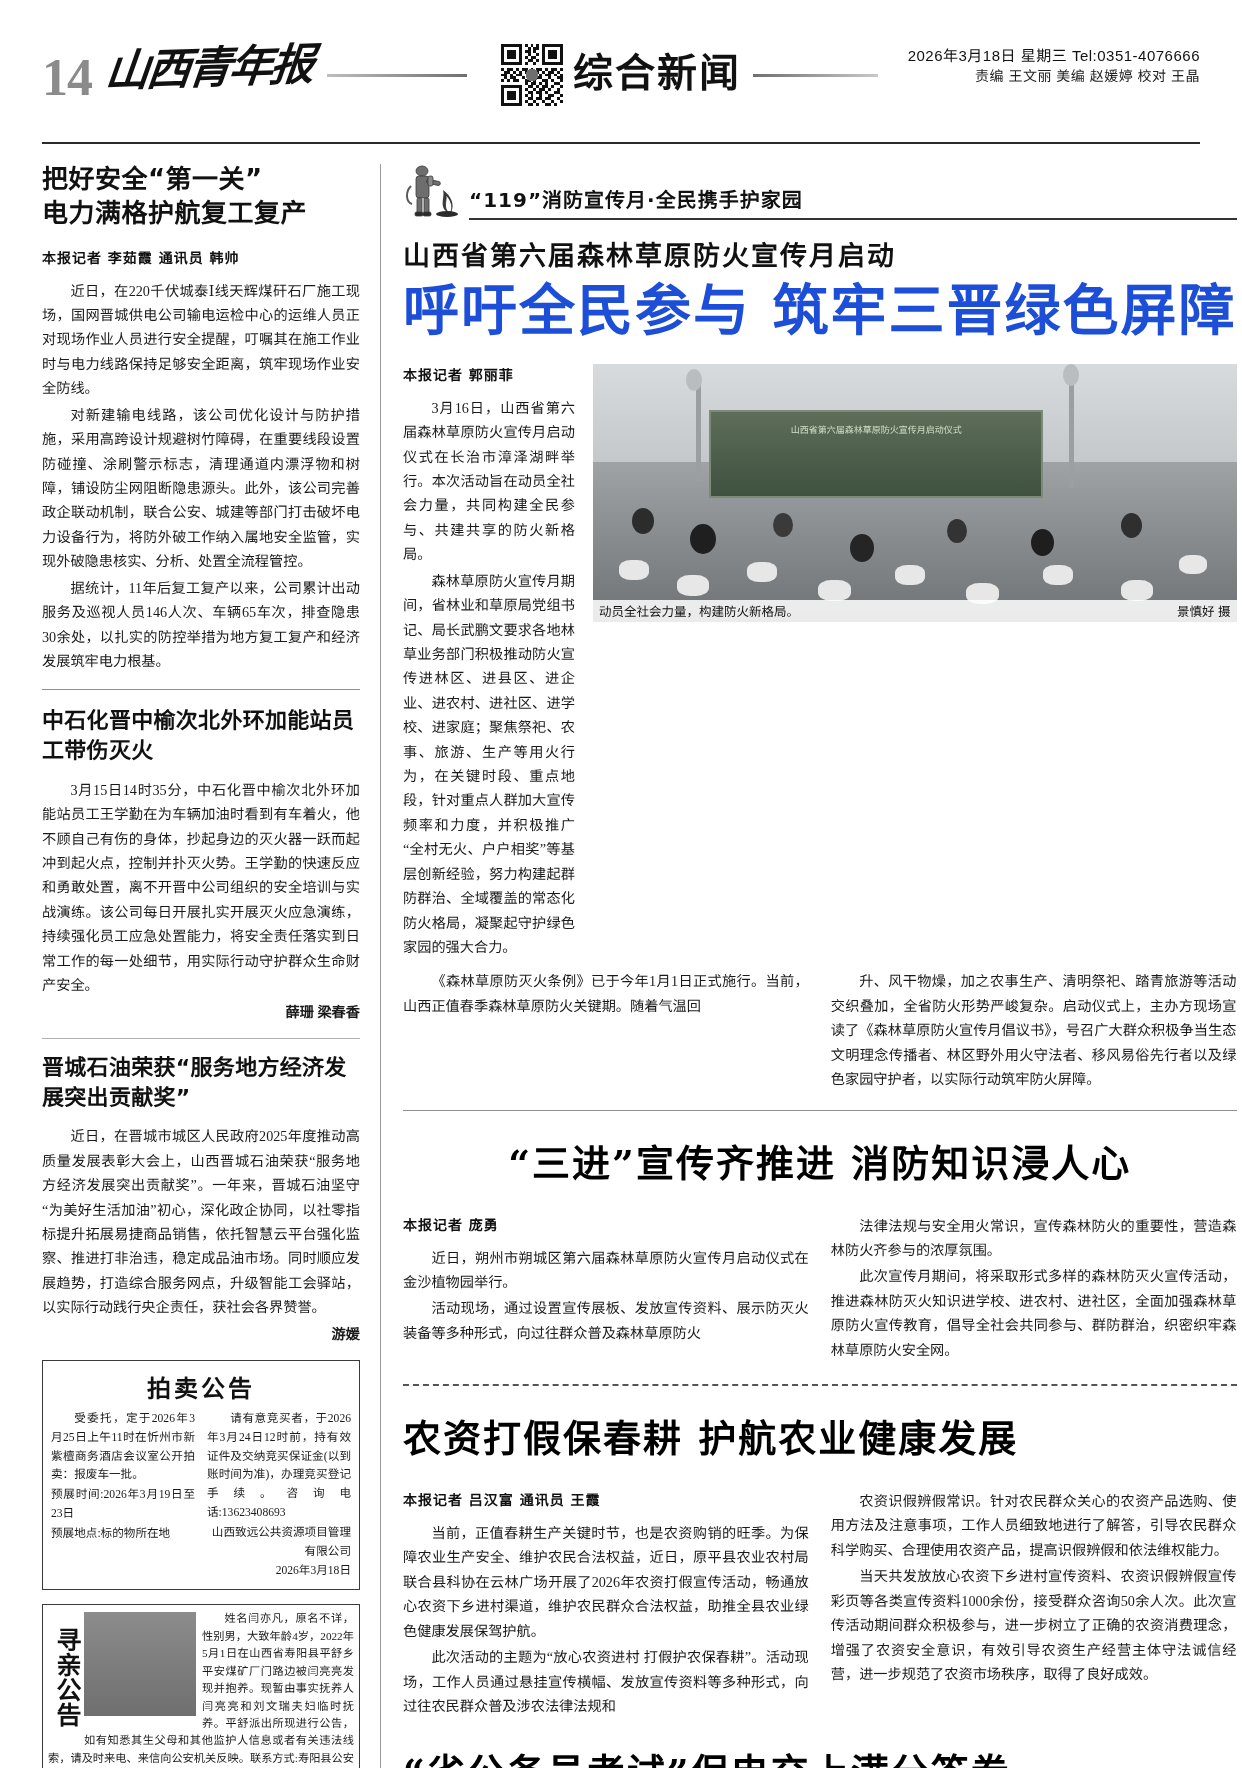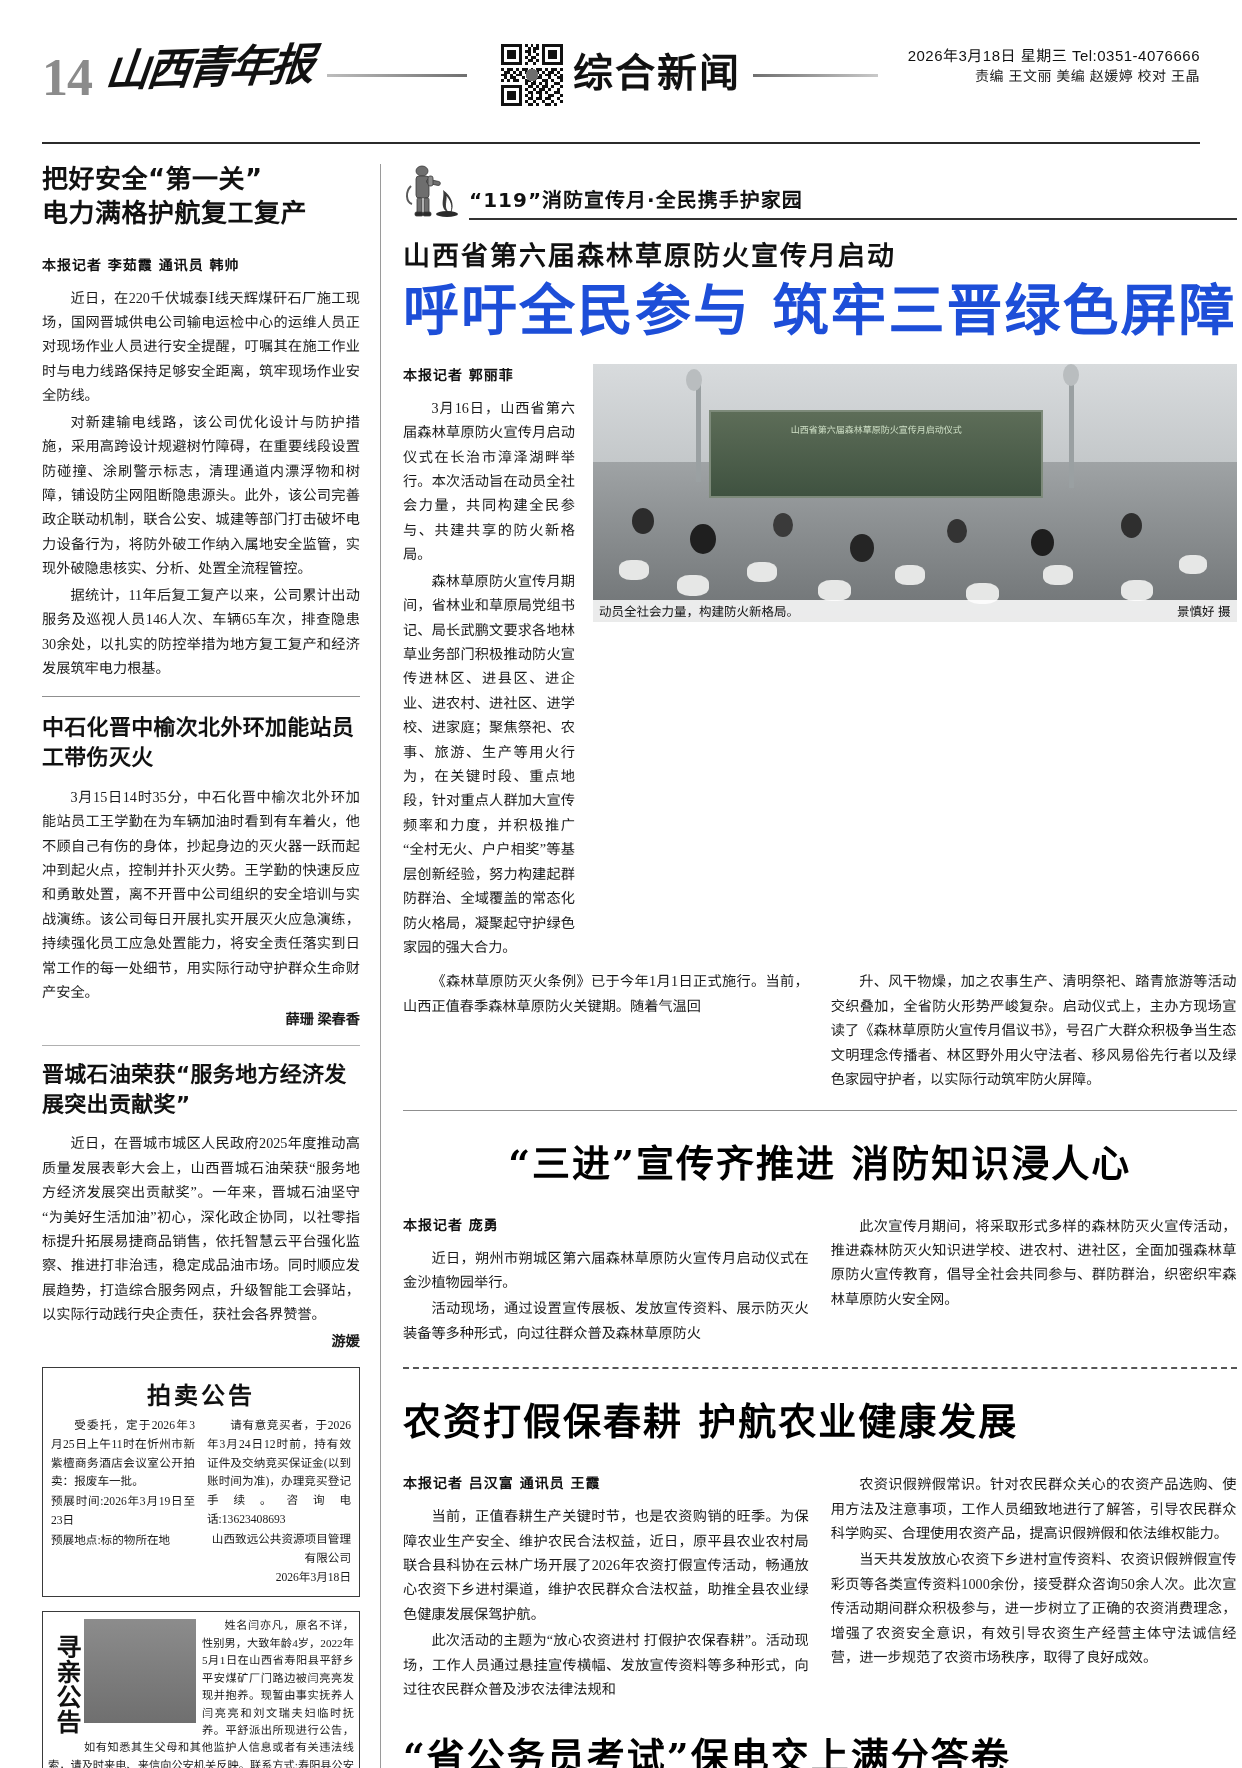--- a/index.html
+++ b/index.html
@@ -78,21 +78,21 @@
     display:flex; gap:0;
   }
   .col-left  { width:338px; flex:0 0 338px; padding-right:20px; }
   .vdiv      { width:1px; background:#9a9a9a; flex:0 0 1px; margin:2px 0 0 0; }
   .col-right { flex:1 1 auto; padding-left:22px; }
 
   
   .hl-1 {
     font-family:"DejaVu Sans","Liberation Sans",sans-serif;
     font-weight:700; font-size:26px; line-height:1.32;
-    letter-spacing:.5px; color:#111; margin:0 0 23px 0;
+    letter-spacing:.5px; color:#111; margin:0 0 16px 0;
   }
   .hl-sm {
     font-family:"DejaVu Sans","Liberation Sans",sans-serif;
     font-weight:700; font-size:22px; line-height:1.35;
     color:#111; margin:0 0 12px 0; letter-spacing:.3px;
   }
   .byline {
     font-family:"DejaVu Sans","Liberation Sans",sans-serif;
     font-weight:700; font-size:14px; color:#111;
     margin:0 0 12px 0; letter-spacing:1px;
@@ -497,20 +497,21 @@
         <div class="two-col">
           <div>
             <div class="byline">本报记者 庞勇</div>
             <div class="body">
               <p>近日，朔州市朔城区第六届森林草原防火宣传月启动仪式在金沙植物园举行。</p>
               <p>活动现场，通过设置宣传展板、发放宣传资料、展示防灭火装备等多种形式，向过往群众普及森林草原防火</p>
             </div>
           </div>
           <div>
             <div class="body">
+              <p>法律法规与安全用火常识，宣传森林防火的重要性，营造森林防火齐参与的浓厚氛围。</p>
               <p>此次宣传月期间，将采取形式多样的森林防灭火宣传活动，推进森林防灭火知识进学校、进农村、进社区，全面加强森林草原防火宣传教育，倡导全社会共同参与、群防群治，织密织牢森林草原防火安全网。</p>
             </div>
           </div>
         </div>
       </article>
 
       <div class="dotted"></div>
 
       <article>
         <h2 class="sec-head left">农资打假保春耕  护航农业健康发展</h2>

